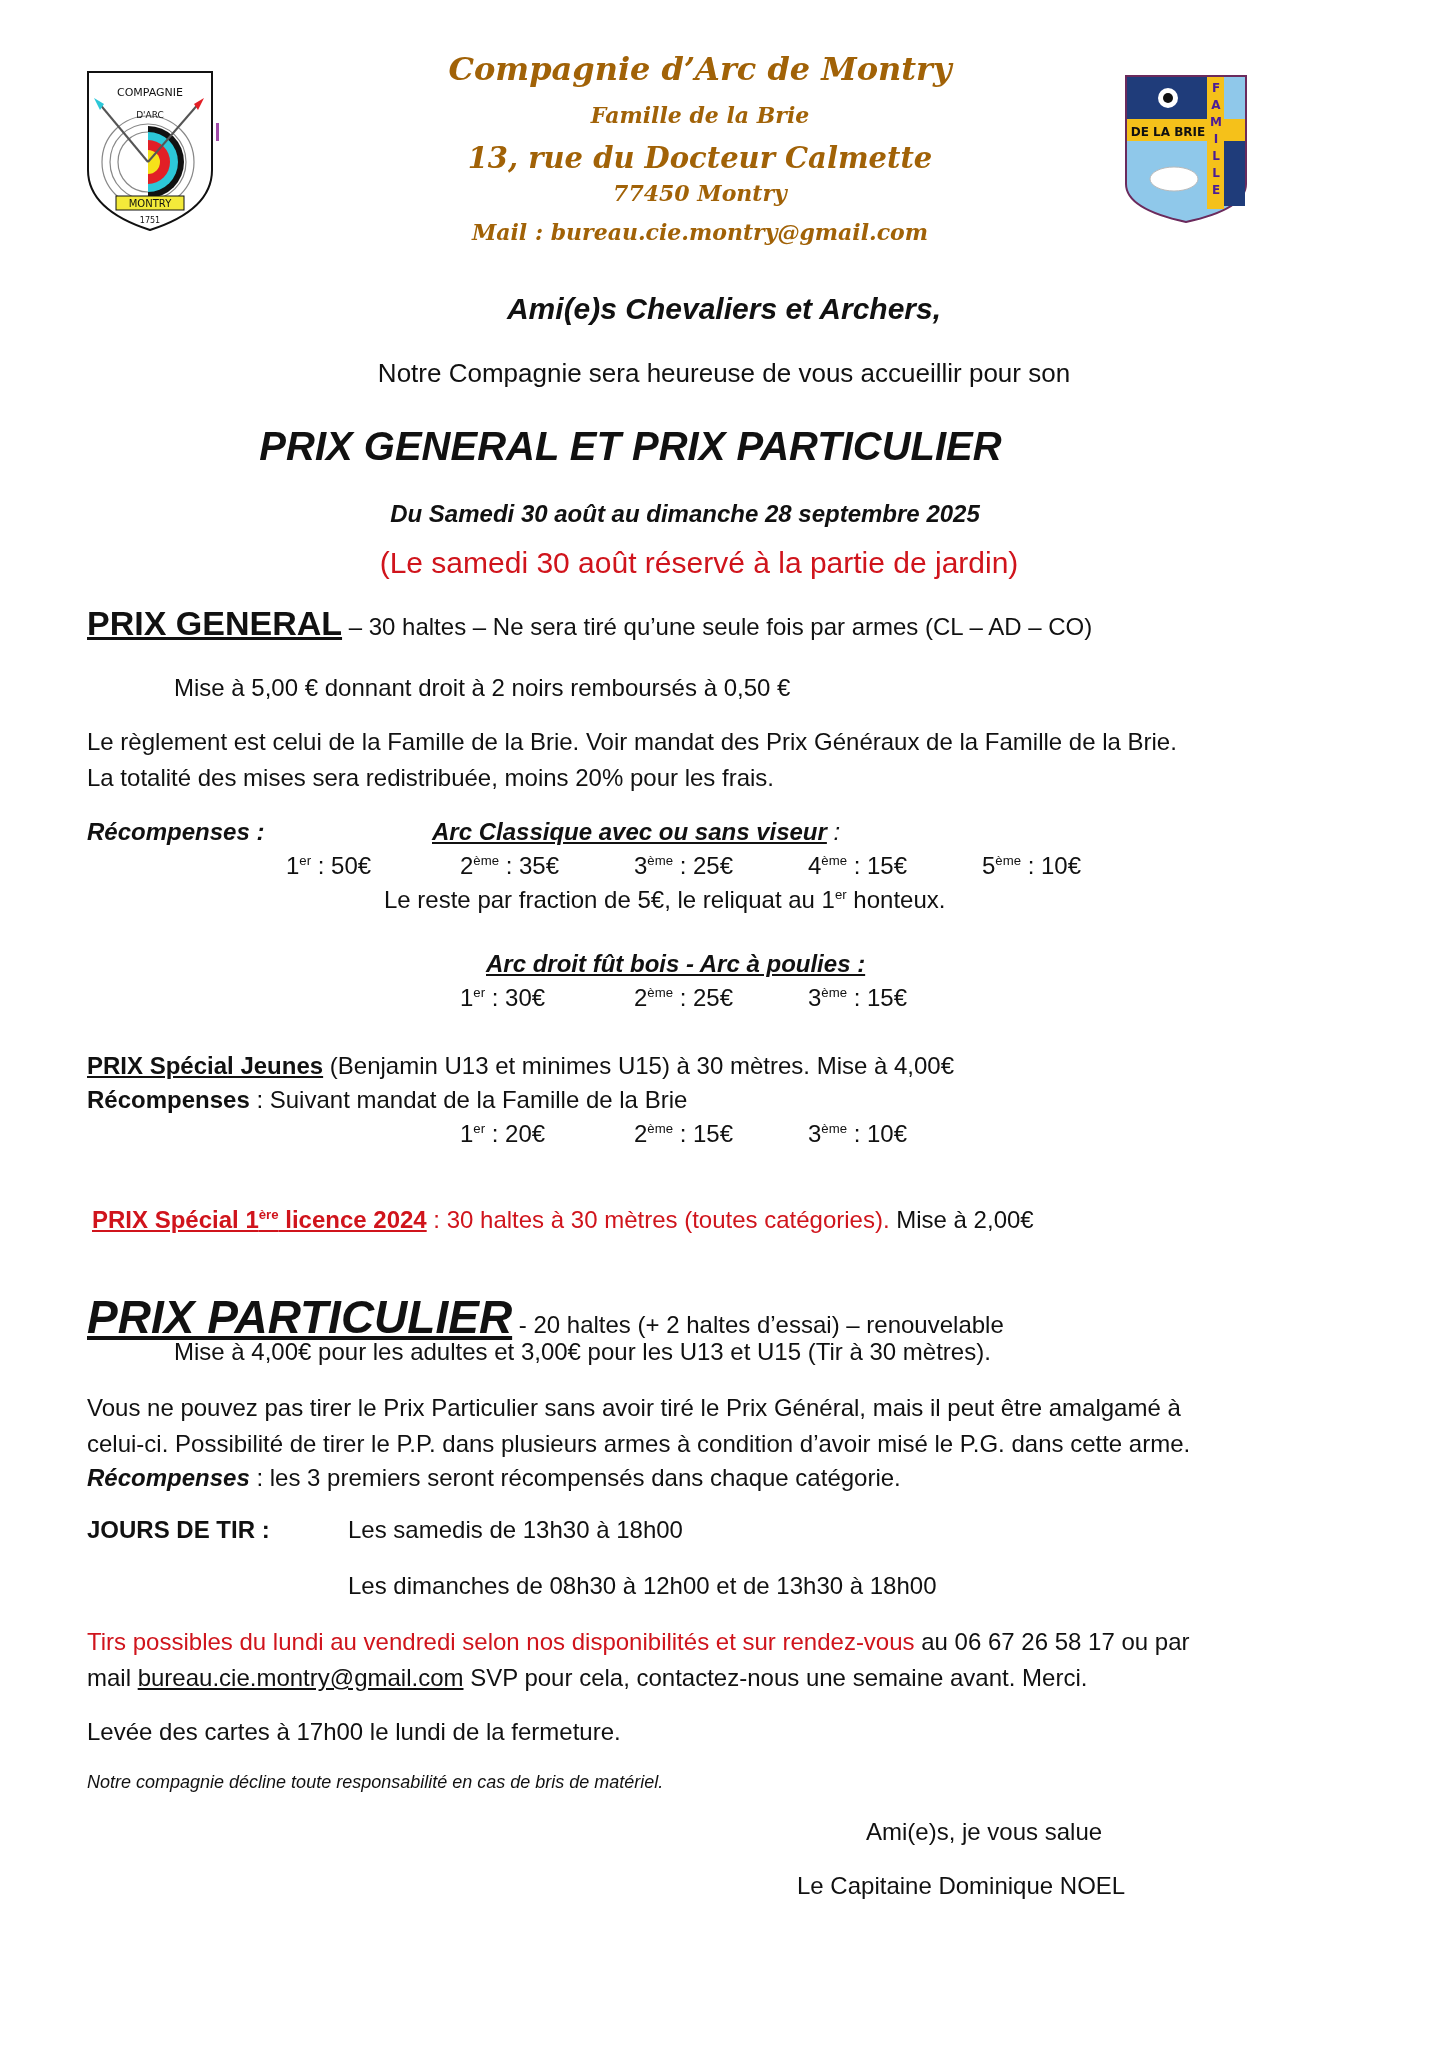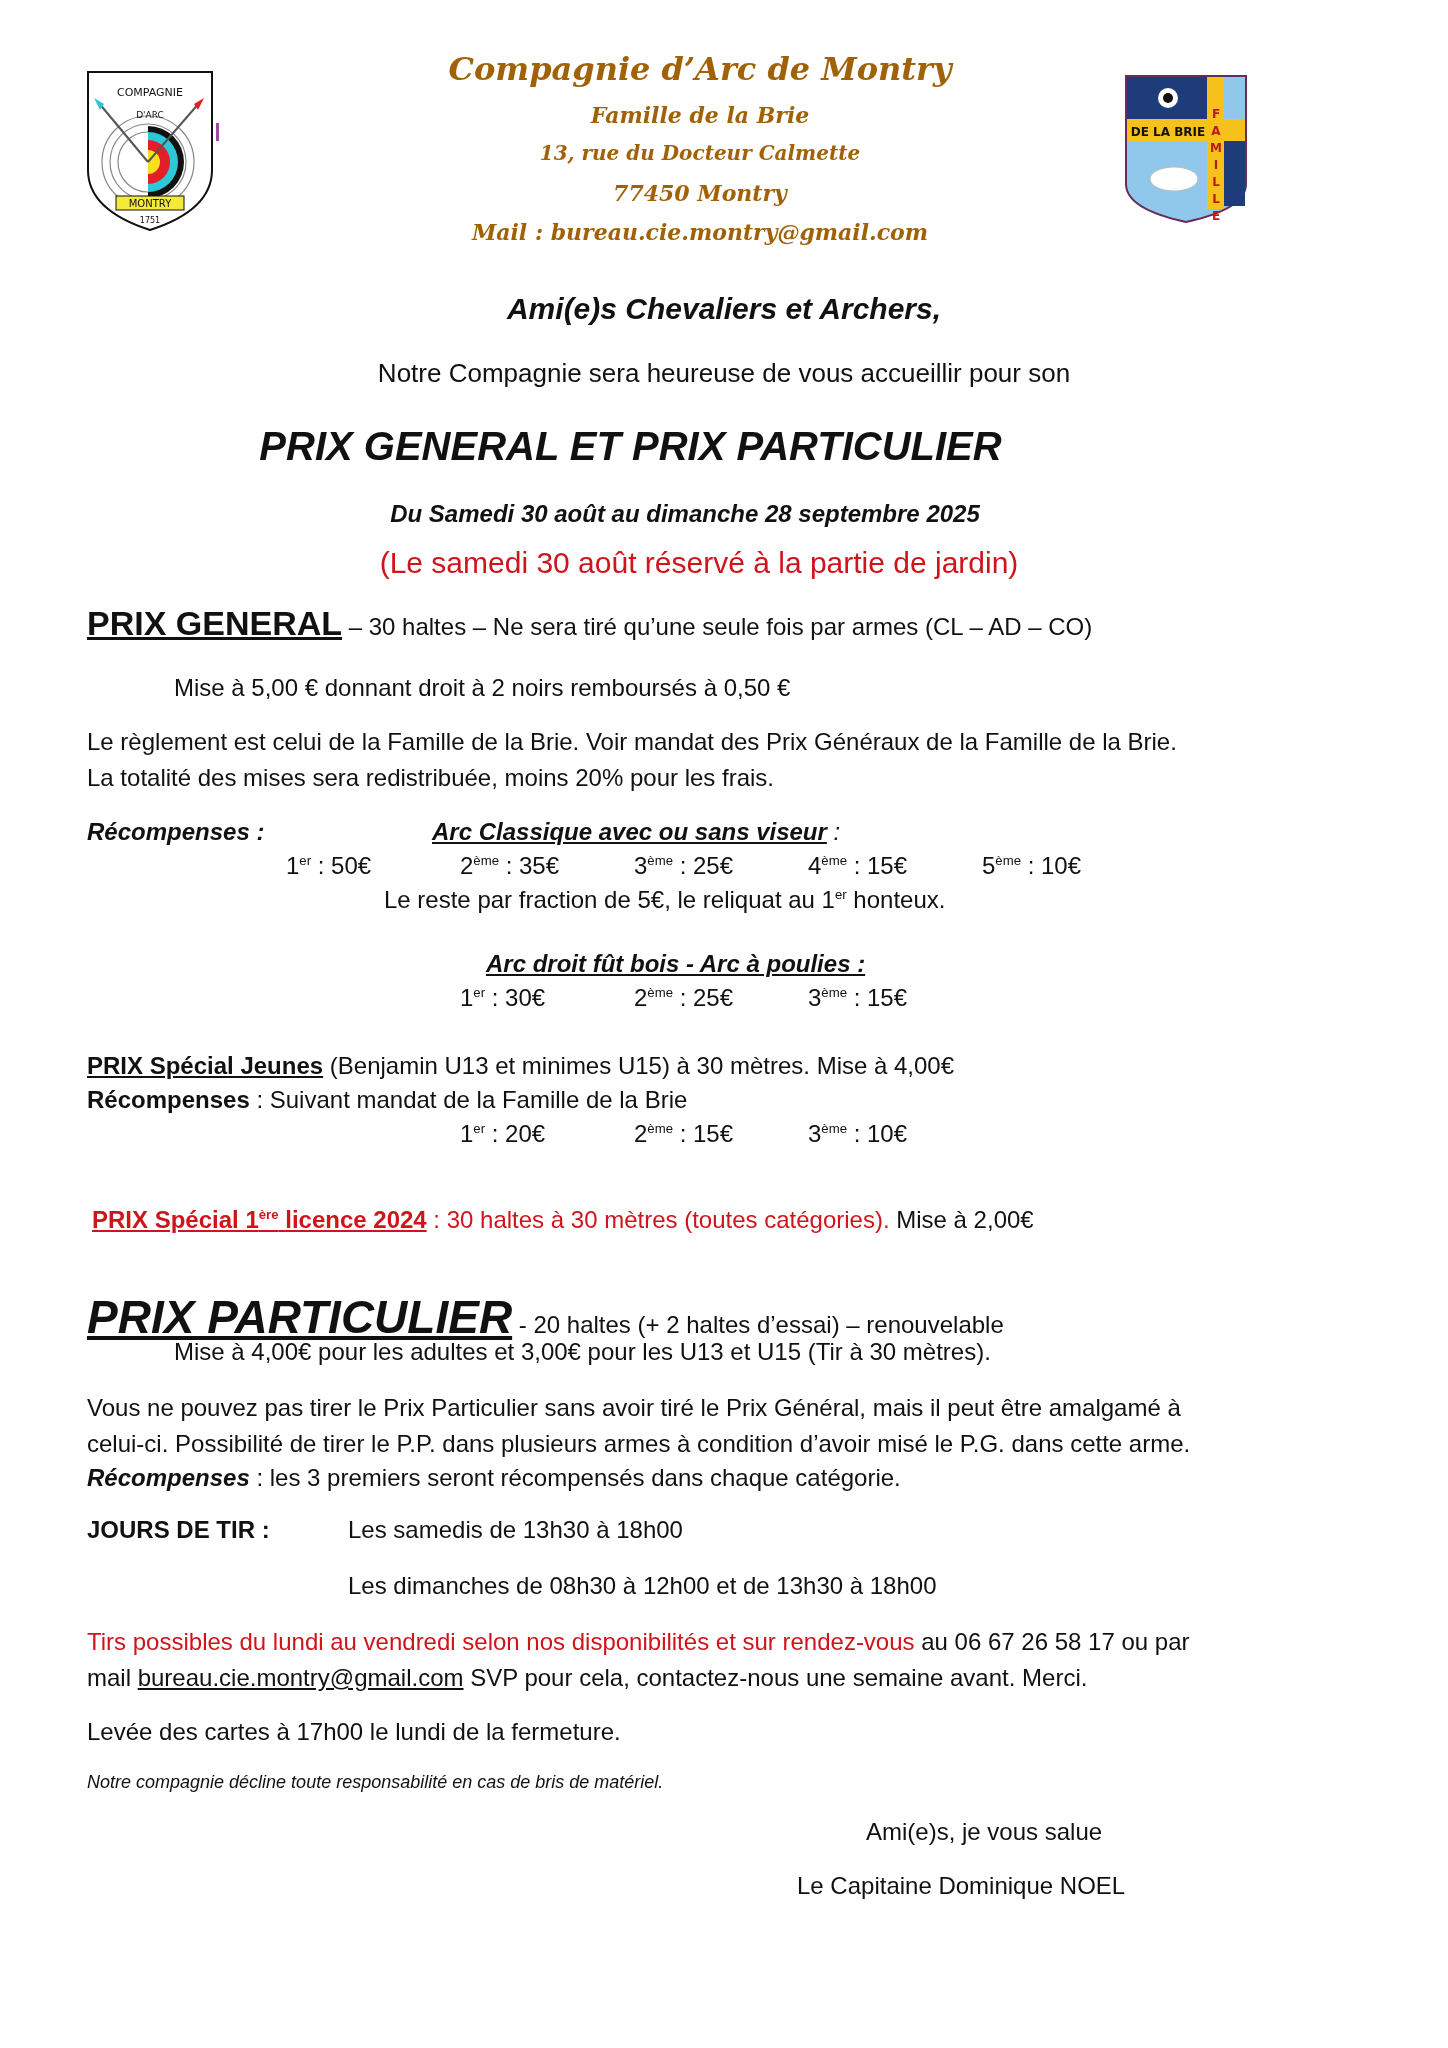--- a/index.html
+++ b/index.html
@@ -38,37 +38,37 @@
     <text x="64" y="48" text-anchor="middle" font-family="DejaVu Sans, sans-serif" font-size="9" fill="#111">D'ARC</text>
     <rect x="30" y="126" width="68" height="14" fill="#f3ea3a" stroke="#111" stroke-width="1"></rect>
     <text x="64" y="137" text-anchor="middle" font-family="DejaVu Sans, sans-serif" font-size="10" fill="#111">MONTRY</text>
     <text x="64" y="153" text-anchor="middle" font-family="DejaVu Sans, sans-serif" font-size="8" fill="#111">1751</text>
   </svg>
 </div>
 <div class="abs" style="left:216px; top:123px; width:3px; height:18px; background:#a04aa8;"></div>
 
 <div class="abs script" style="left:430px; top:50px; width:540px; font-size:32px;">Compagnie d’Arc de Montry</div>
 <div class="abs script" style="left:430px; top:102px; width:540px; font-size:22px;">Famille de la Brie</div>
-<div class="abs script" style="left:430px; top:141px; width:540px; font-size:20px;">13, rue du Docteur Calmette</div>
+<div class="abs script" style="left:430px; top:141px; width:540px; font-size:29px;">13, rue du Docteur Calmette</div>
 <div class="abs script" style="left:430px; top:180px; width:540px; font-size:22px;">77450 Montry</div>
 <div class="abs script" style="left:430px; top:219px; width:540px; font-size:22px;">Mail : bureau.cie.montry@gmail.com</div>
 
 <div class="abs" style="left:1124px; top:74px; width:124px; height:150px;">
   <svg width="124" height="150" viewBox="0 0 124 150">
     <path d="M2,2 H122 V110 Q122,135 62,148 Q2,135 2,110 Z" fill="#8fc8ea" stroke="#6b2a5c" stroke-width="2"></path>
     <rect x="3" y="3" width="80" height="42" fill="#1f3c7a"></rect>
     <rect x="100" y="52" width="21" height="80" fill="#1f3c7a"></rect>
     <rect x="3" y="45" width="118" height="22" fill="#f5c11a"></rect>
     <rect x="83" y="3" width="17" height="132" fill="#f5c11a"></rect>
     <circle cx="44" cy="24" r="10" fill="#fff"></circle>
     <circle cx="44" cy="24" r="5" fill="#111"></circle>
     <ellipse cx="50" cy="105" rx="24" ry="12" fill="#fff" stroke="#bbb"></ellipse>
     <text x="44" y="62" text-anchor="middle" font-family="DejaVu Sans, sans-serif" font-weight="bold" font-size="12" fill="#111">DE LA BRIE</text>
   </svg>
-  <div style="position:absolute; left:86px; top:6px; width:12px; font-family:'DejaVu Sans',sans-serif; font-weight:bold; font-size:12px; line-height:17px; word-break:break-all; text-align:center; color:#b91c1c;margin-top:26px;">FAMILLE</div>
+  <div style="position:absolute; left:86px; top:6px; width:12px; font-family:'DejaVu Sans',sans-serif; font-weight:bold; font-size:12px; line-height:17px; word-break:break-all; text-align:center; color:#4c1d95;">FAMILLE</div>
 </div>
 
 <div class="abs center b i" style="left:0; width:1448px; top:292px; font-size:30px;">Ami(e)s Chevaliers et Archers,</div>
 <div class="abs center" style="left:0; width:1448px; top:358px; font-size:26px;">Notre Compagnie sera heureuse de vous accueillir pour son</div>
 <div class="abs center b i" style="left:0; width:1261px; top:424px; font-size:40px;">PRIX GENERAL ET PRIX PARTICULIER</div>
 <div class="abs center b i" style="left:0; width:1370px; top:500px; font-size:24px;">Du Samedi 30 août au dimanche 28 septembre 2025</div>
 <div class="abs center red" style="left:0; width:1370px; top:546px; font-size:30px;padding-left:14px;">(Le samedi 30 août réservé à la partie de jardin)</div>
 
 <div class="abs line" style="left:87px; top:604px;">
   <span class="b u" style="font-size:34px;">PRIX GENERAL</span><span> – 30 haltes – Ne sera tiré qu’une seule fois par armes (CL – AD – CO)</span>

